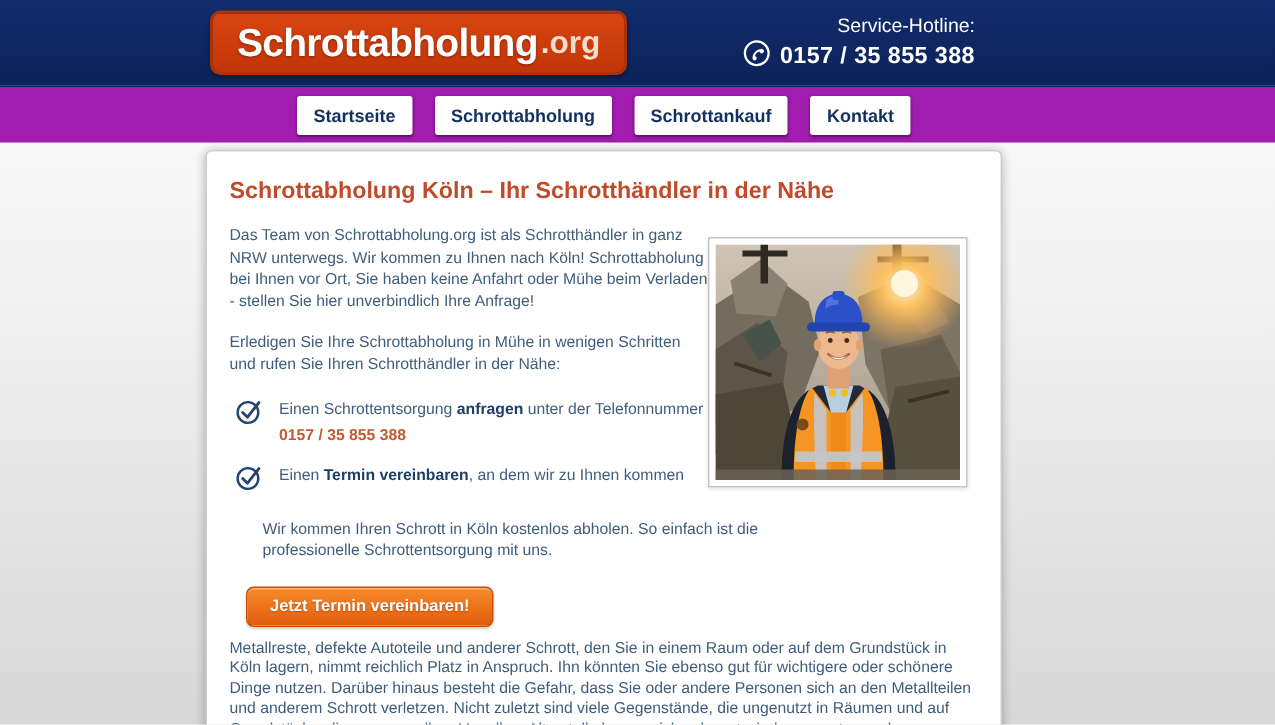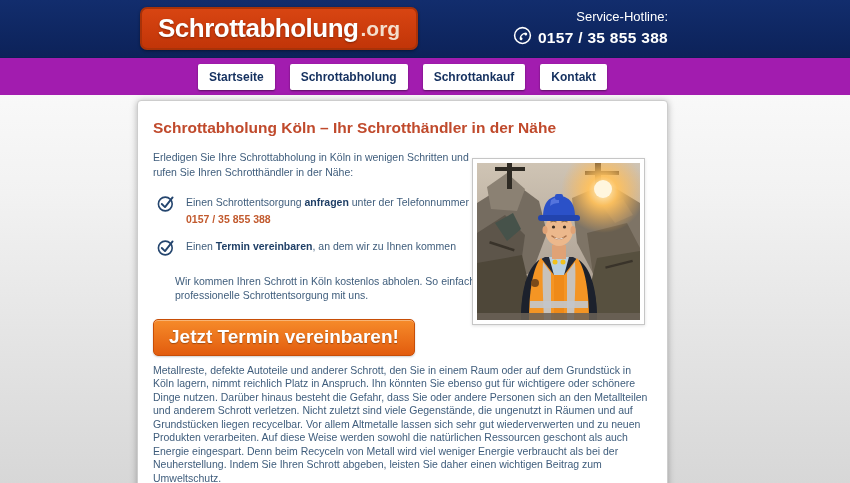--- a/index.html
+++ b/index.html
@@ -18,21 +18,21 @@
   .logo-box {
     position:absolute; left:140px; top:7px; height:43px;
     background:linear-gradient(#d84512, #c23508);
     border:2px solid #a93208; border-radius:7px;
     display:flex; align-items:center; padding:0 16px;
     cursor:pointer; box-shadow:0 1px 3px rgba(0,0,0,.4);
   }
   .logo-brand { color:#ffffff; font-weight:bold; font-size:26px; letter-spacing:-0.5px;
     text-shadow:0 1px 2px rgba(0,0,0,.35); }
   .logo-tld { color:#f3ddcb; font-size:21px; margin-left:2px;font-weight:bold; }
-  .hotline { position:absolute; right:182px; top:9px; text-align:right; color:#ffffff; }
+  .hotline { position:absolute; right:200px; top:9px; text-align:right; color:#ffffff; }
   .hotline-label { font-size:13px; display:block; margin-bottom:2px; }
   .hotline-number-row { display:flex; align-items:center; justify-content:flex-end; gap:6px; cursor:pointer; }
   .hotline-number { font-size:15.5px; font-weight:bold; letter-spacing:.3px; }
 
   
   .main-nav {
     position:absolute; left:0; top:57px; width:850px; height:38px;
     background:#a21caf; border-top:1px solid #0a2152;
   }
   .nav-inner { position:absolute; left:137px; top:0; width:531px; height:38px;
@@ -56,24 +56,24 @@
   .col { width:320px; }
   .para { margin-bottom:13px; }
   .bold-navy { color:#1f3f66; font-weight:bold; }
 
   .checklist { list-style:none; margin:16px 0 14px 4px; }
   .checklist li { display:flex; gap:11px; margin-bottom:13px; align-items:flex-start; }
   .check-icon { flex:0 0 18px; margin-top:-1px; }
   .phone-accent { display:block; color:#c25a2e; font-weight:bold; margin-top:2px; cursor:pointer; }
 
   .cta-button {
-    display:inline-block; margin:3px 0 8px 0;
+    display:inline-block; margin:3px 0 8px 11px;
     background:linear-gradient(#f68b2a, #e25c0e);
     border:1px solid #c74e07; border-radius:5px;
-    color:#ffffff; font-weight:bold; font-size:19px;
+    color:#ffffff; font-weight:bold; font-size:11px;
     padding:6px 15px 7px; cursor:pointer;
     text-shadow:0 1px 1px rgba(0,0,0,.3);
     box-shadow:inset 0 1px 0 rgba(255,255,255,.35), 0 1px 2px rgba(0,0,0,.2);
     font-family:"Liberation Sans","DejaVu Sans",sans-serif;
   }
   .long-text { width:501px; line-height:13.5px; }
 
   
   .photo-frame {
     position:absolute; left:334px; top:57px; width:173px; height:167px;
@@ -114,22 +114,23 @@
     <button class="nav-btn">Schrottabholung</button>
     <button class="nav-btn">Schrottankauf</button>
     <button class="nav-btn">Kontakt</button>
   </div>
 </nav>
 
 <main class="content-card">
 
   <h1 class="page-title">Schrottabholung Köln – Ihr Schrotthändler in der Nähe</h1>
 
-
-  <p class="body-text col para">Erledigen Sie Ihre Schrottabholung in Köln in wenigen Schritten und rufen Sie Ihren Schrotthändler in der Nähe:</p>
+  <p class="body-text col para">Das Team von Schrottabholung.org ist als Schrotthändler in ganz NRW unterwegs. Wir kommen zu Ihnen nach Köln! Schrottabholung bei Ihnen vor Ort, Sie haben keine Anfahrt oder Mühe beim Verladen - stellen Sie hier unverbindlich Ihre Anfrage!</p>
+
+  <p class="body-text col para">Erledigen Sie Ihre Schrottabholung in Mühe in wenigen Schritten und rufen Sie Ihren Schrotthändler in der Nähe:</p>
 
   <ul class="checklist col body-text">
     <li>
       <span class="check-icon">
         <svg width="18" height="18" viewBox="0 0 18 18">
           <circle cx="8.3" cy="10" r="6.9" fill="none" stroke="#24456e" stroke-width="1.6"></circle>
           <path d="M4.8 10 L8 13.1 L15.6 3.4" fill="none" stroke="#24456e" stroke-width="1.9" stroke-linecap="round" stroke-linejoin="round"></path>
         </svg>
       </span>
       <span>

